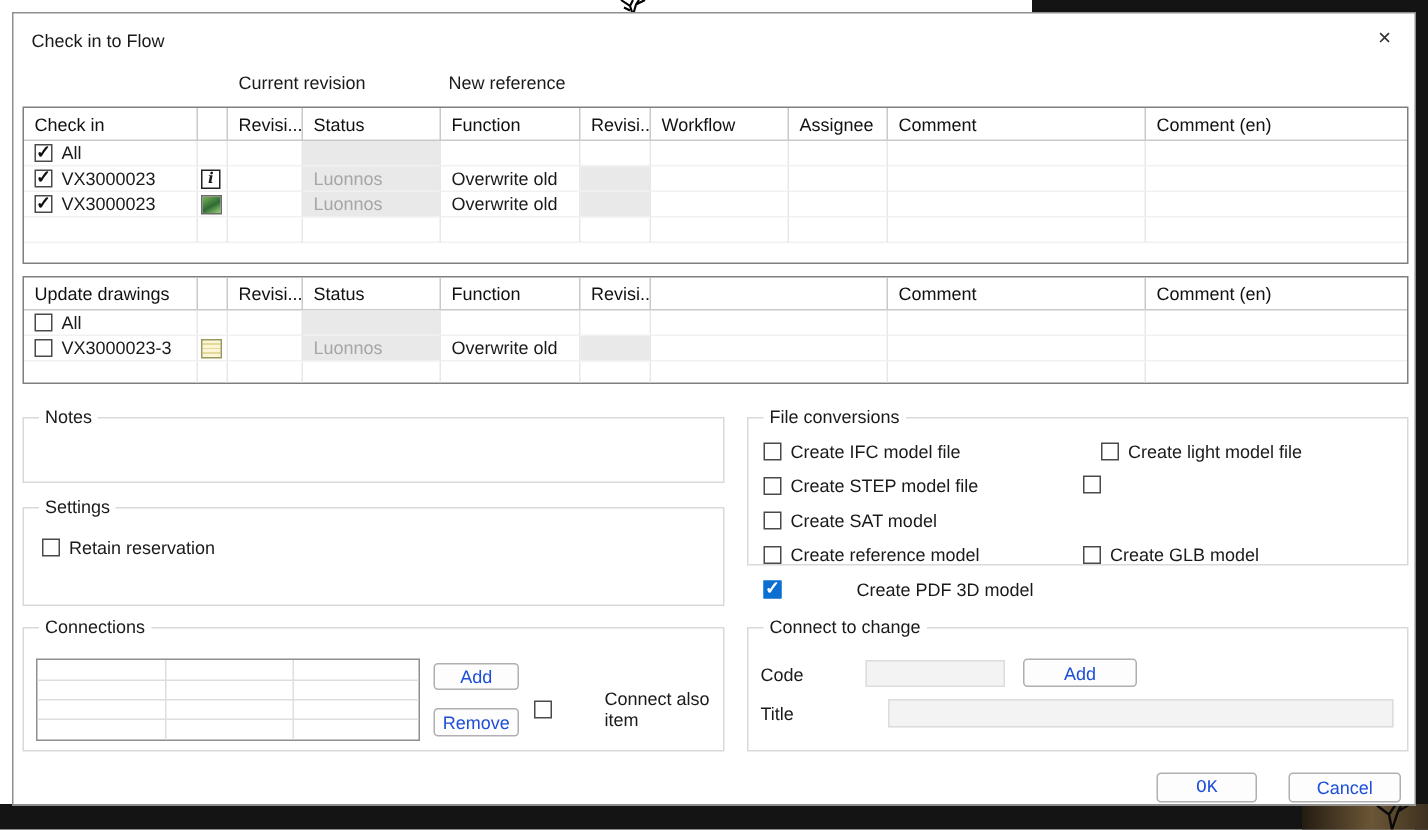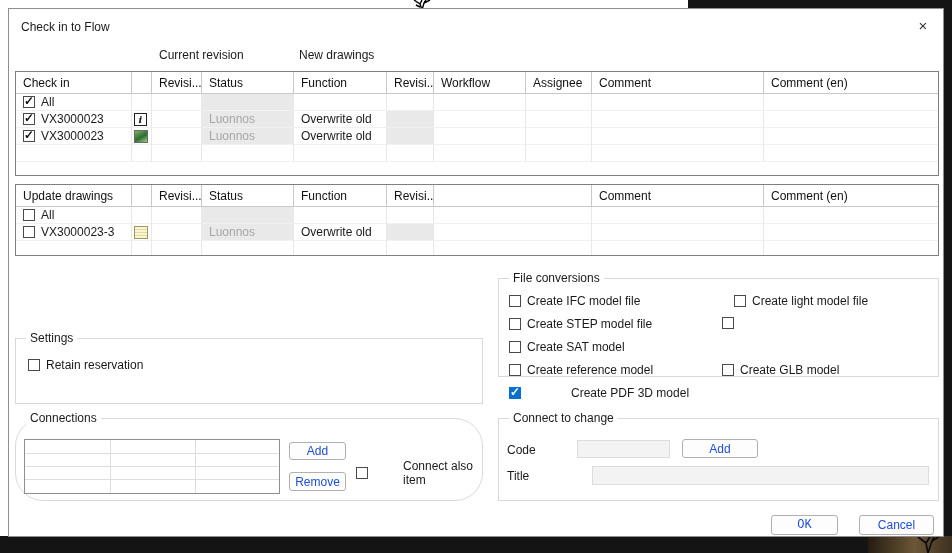--- a/index.html
+++ b/index.html
@@ -61,21 +61,21 @@
         background:linear-gradient(150deg,#7db45c 0%,#2e6b34 55%,#9bd678 100%); }
   .icon-drawing { width:14px; height:13px; border:1px solid #99985e;
         background:repeating-linear-gradient(0deg,#fbf5d6 0 2px,#e2da9a 2px 3px); }
 
   
   .group { position:absolute; border:1px solid #d9d9d9; background:#fff; }
   .group-label { position:absolute; top:-8px; left:10px; background:#fff; padding:0 4px; color:#1a1a1a; }
   .g-notes { left:6px; top:269px; width:468px; height:44px; }
   .g-settings { left:6px; top:329px; width:468px; height:66px; }
   .g-fileconv { left:489px; top:269px; width:441px; height:99px; }
-  .g-connections { left:6px; top:409px; width:468px; height:83px;border-radius:28px; }
+  .g-connections { left:6px; top:409px; width:468px; height:83px; }
   .g-connectchange { left:489px; top:409px; width:441px; height:83px; }
 
   .check-item { position:absolute; display:flex; align-items:center; }
   .check-item .cb { margin-right:6px; }
   .fc-l0 { left:10px; top:15px; } .fc-l1 { left:10px; top:38px; } .fc-l2 { left:10px; top:61px; }
   .fc-l3 { left:10px; top:84px; } .fc-l4 { left:10px; top:107px;gap:44px; }
   .fc-r0 { left:223px; top:15px;padding-left:12px; } .fc-r1 { left:223px; top:38px; }
   .fc-r2 { left:223px; top:61px; } .fc-r3 { left:223px; top:84px; }
   .set-retain { left:12px; top:19px; }
   .conn-also { left:340px; top:40px;gap:29px; }
@@ -118,21 +118,21 @@
 </svg>
 
 <div class="dialog">
 
   <div class="titlebar">
     <span class="dialog-title">Check in to Flow</span>
     <span class="close-btn">×</span>
   </div>
 
   <span class="rev-label-current">Current revision</span>
-  <span class="rev-label-new">New drawings</span>
+  <span class="rev-label-new">New reference</span>
 
   <div class="table t1">
     <div class="grid-row hdr">
       <div class="cell">Check in</div>
       <div class="cell icon-cell"></div>
       <div class="cell">Revisi...</div>
       <div class="cell">Status</div>
       <div class="cell">Function</div>
       <div class="cell">Revisi...</div>
       <div class="cell">Workflow</div>
@@ -270,20 +270,23 @@
       <div class="cell"></div>
       <div class="cell"></div>
       <div class="cell"></div>
       <div class="cell"></div>
       <div class="cell"></div>
       <div class="cell"></div>
       <div class="cell"></div>
     </div>
   </div>
 
+  <div class="group g-notes">
+    <span class="group-label">Notes</span>
+  </div>
 
   <div class="group g-settings">
     <span class="group-label">Settings</span>
     <div class="check-item set-retain">
       <span class="cb"></span>
       <span>Retain reservation</span>
     </div>
   </div>
 
   <div class="group g-fileconv">

